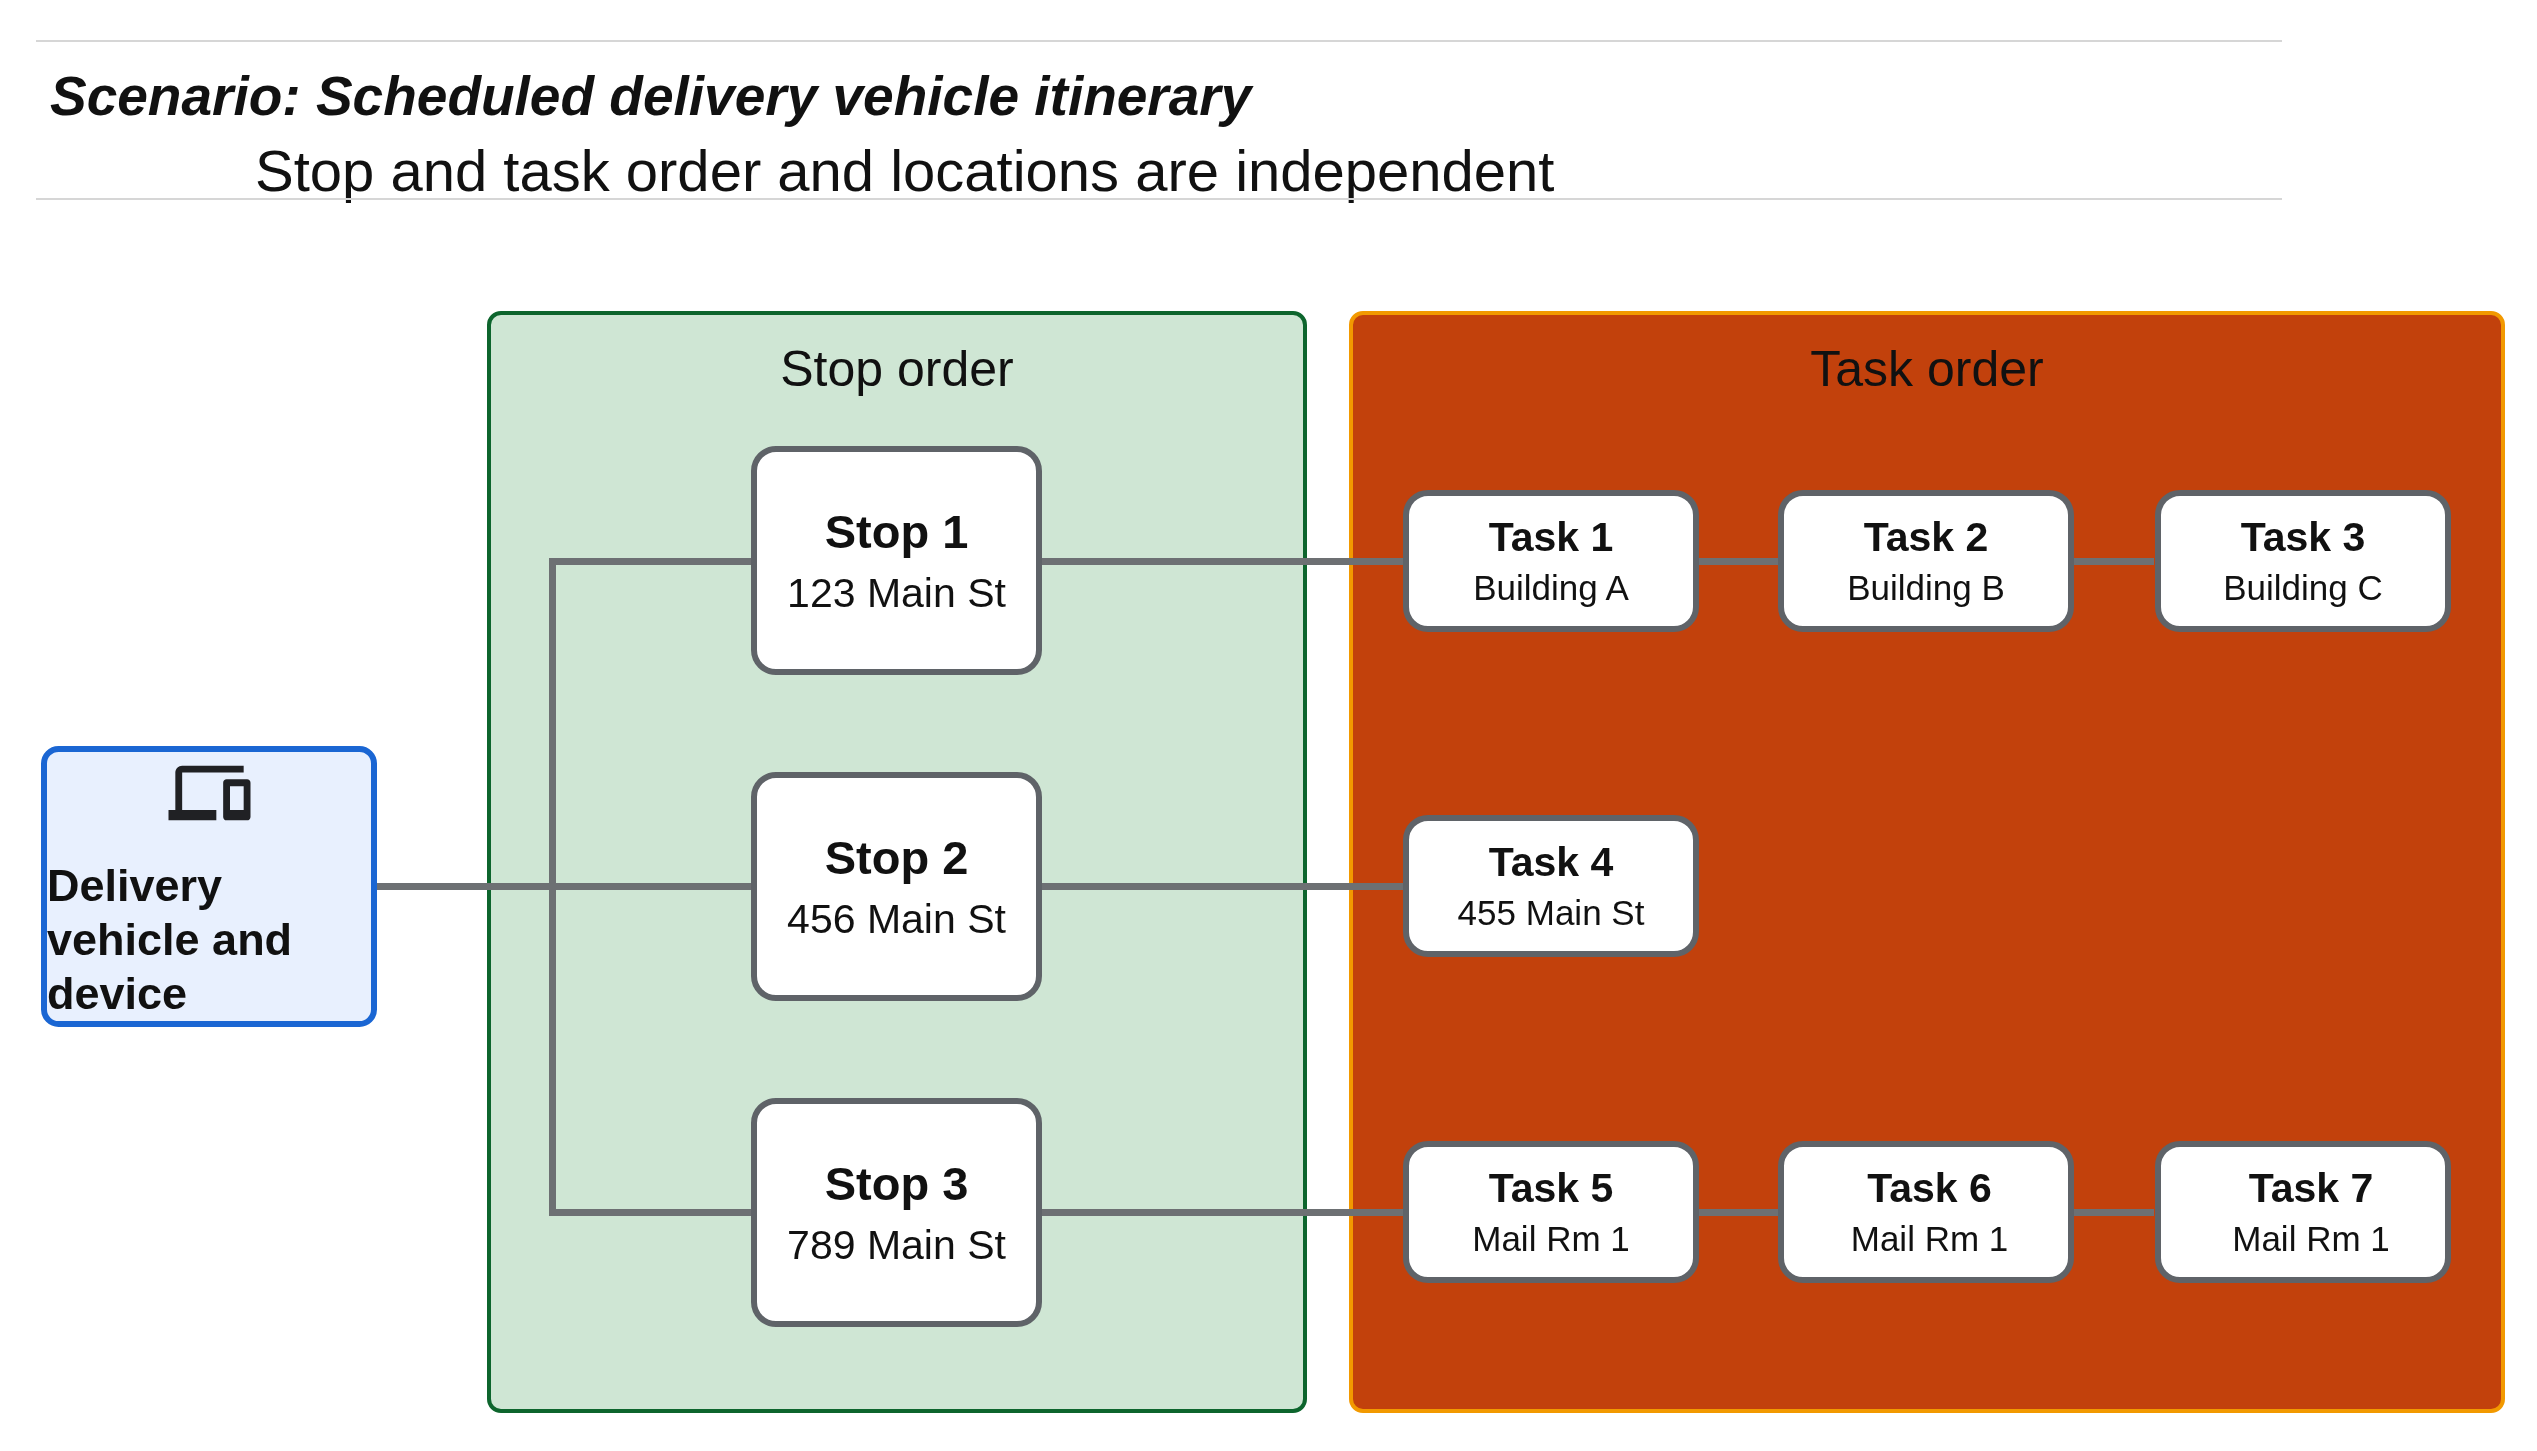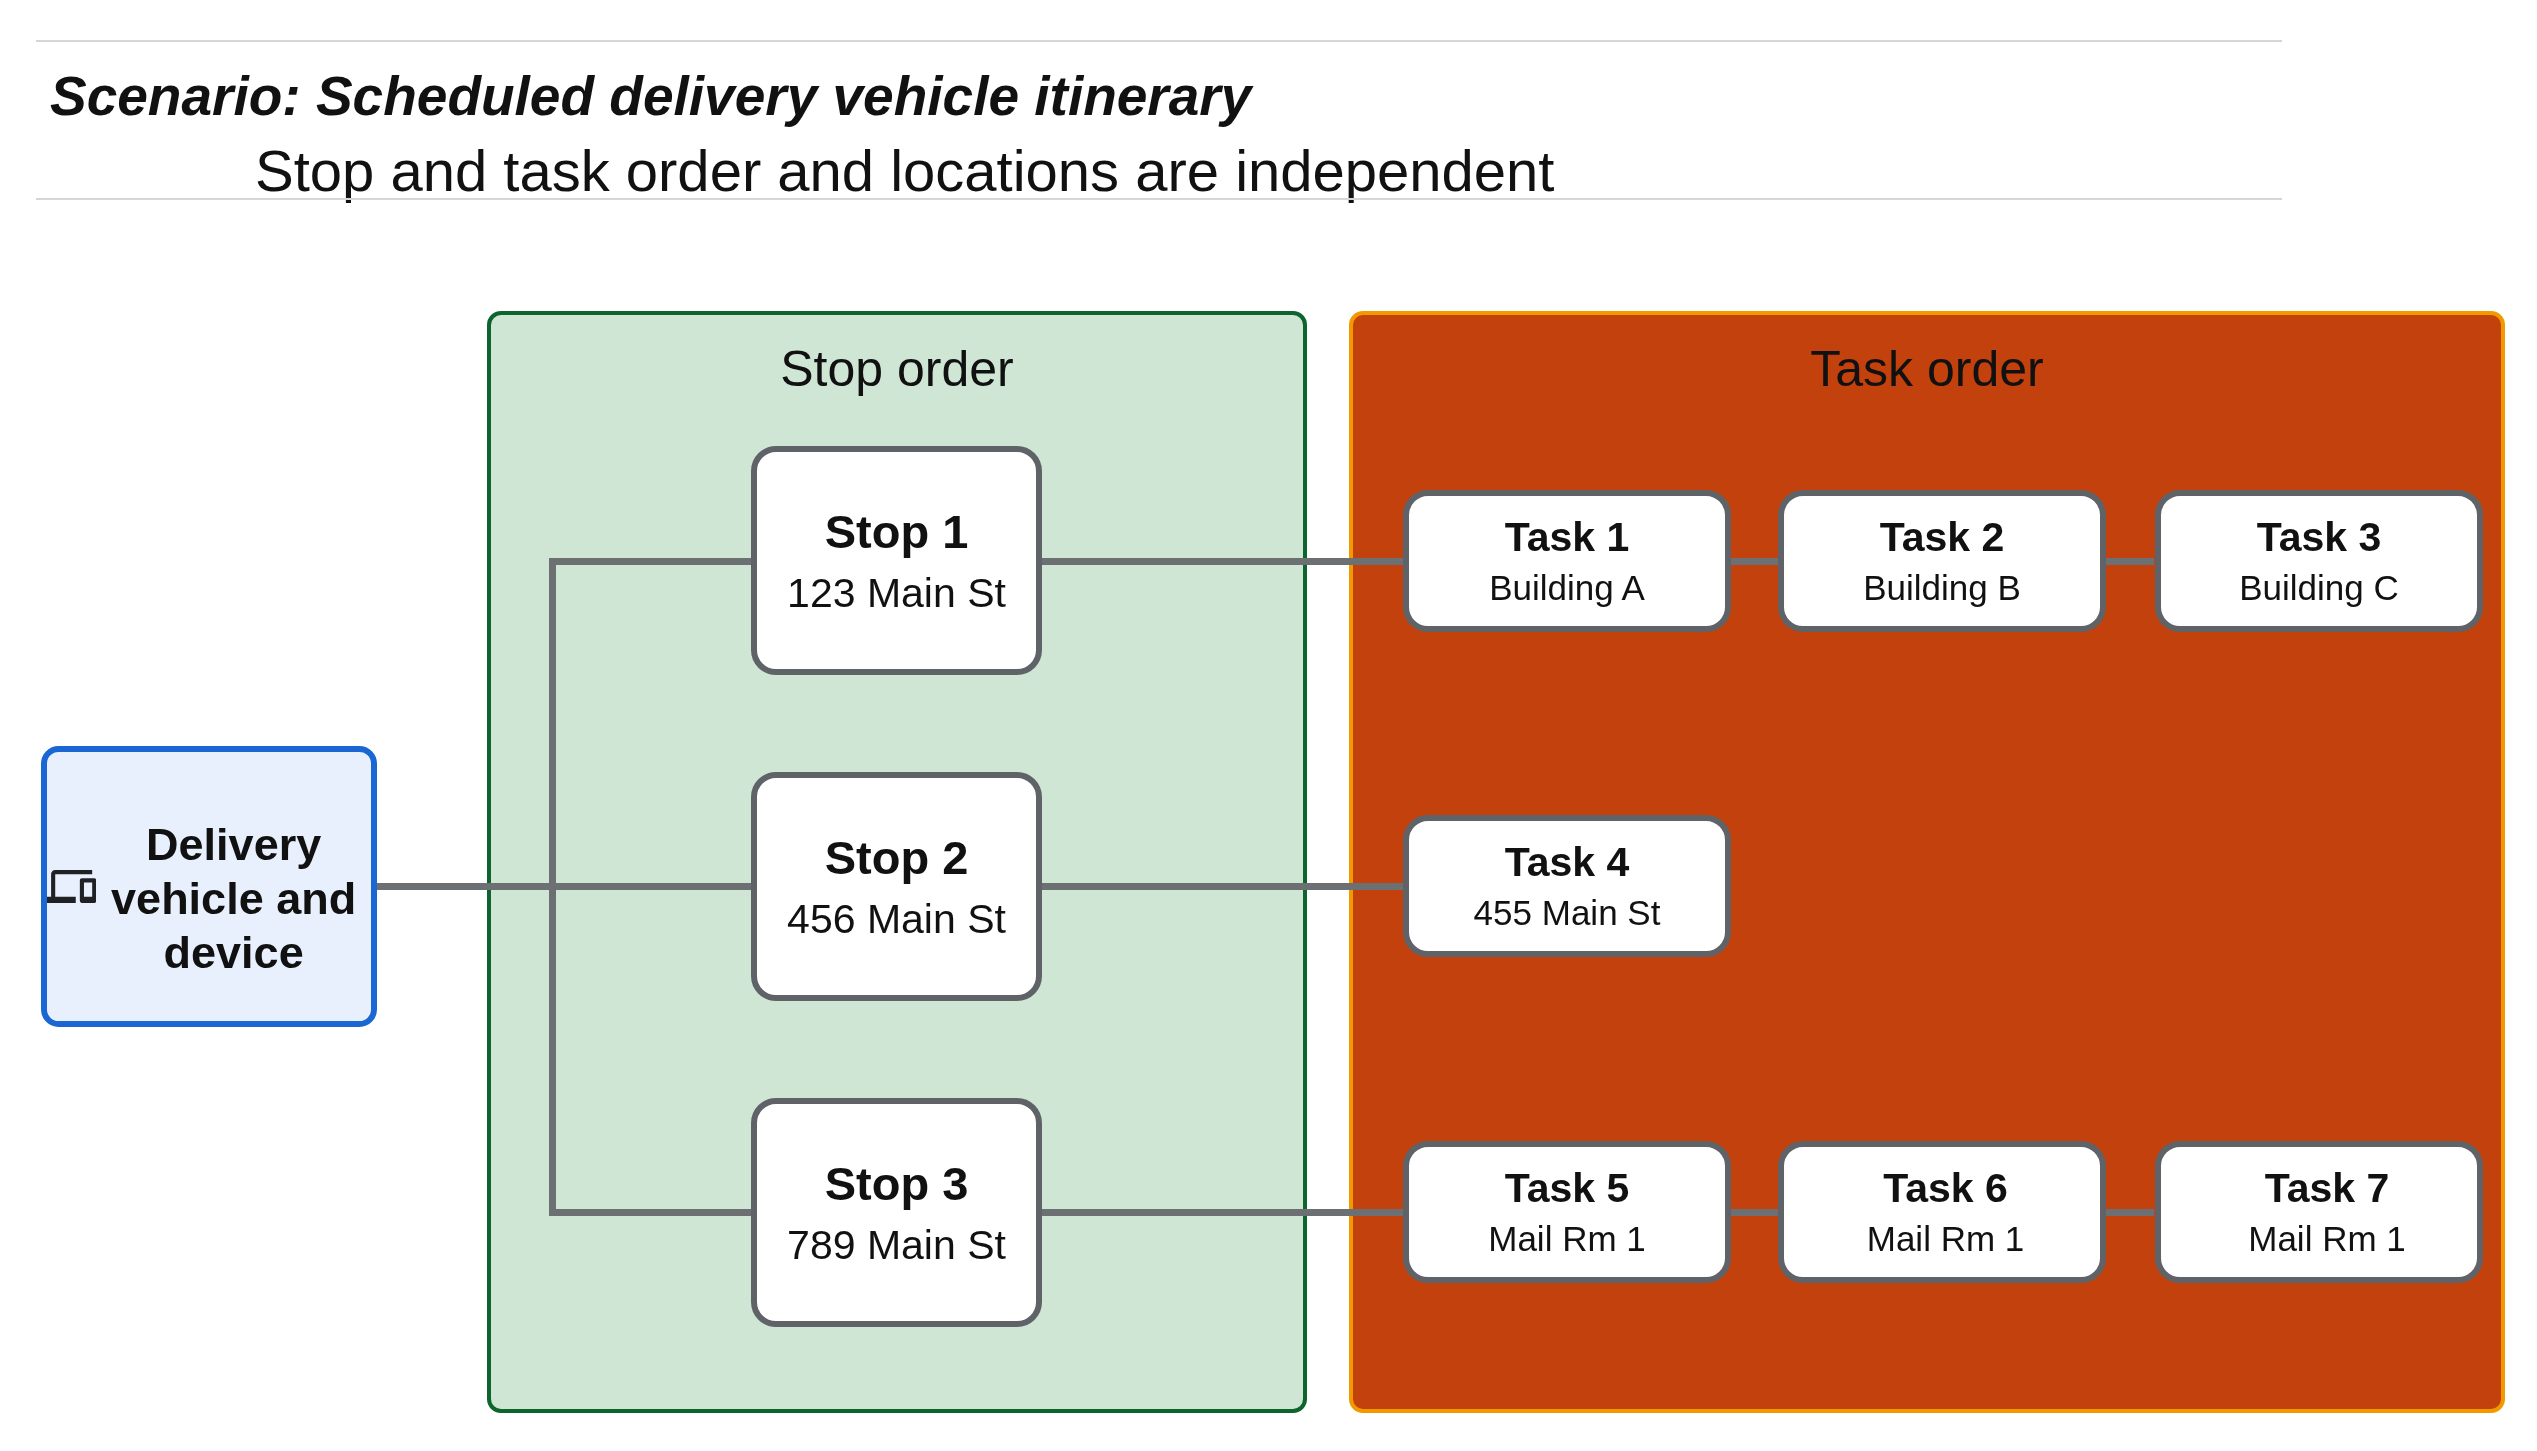--- a/index.html
+++ b/index.html
@@ -27,32 +27,32 @@
   .conn { position:absolute; background:#6d7073; }
   .conn.h { height:6.8px; }
   .conn.v { width:6.8px; }
 
   
   .node { position:absolute; box-sizing:border-box; background:#ffffff;
           border:6.8px solid #5f6368; border-radius:25px;
           display:flex; flex-direction:column; align-items:center; justify-content:center;
           text-align:center; }
   .stop-node { left:751px; width:291px; height:229px; }
-  .task-node { width:328px; height:142px; }
+  .task-node { width:296px; height:142px; }
   .node-title { font-weight:700; }
   .stop-node .node-title { font-size:47px; }
   .stop-node .node-sub   { font-size:41px; margin-top:11.6px; }
   .task-node .node-title { font-size:41px; }
   .task-node .node-sub   { font-size:35px; margin-top:7.8px; }
 
   
   .source-node { position:absolute; left:41px; top:746px; width:336px; height:281px;
                  box-sizing:border-box; background:#e8f0fe; border:6.8px solid #1a66d3;
-                 border-radius:17.5px; display:flex; 
-                 align-items:center; justify-content:center; text-align:center; }
+                 border-radius:17.5px; display:flex; flex-direction:column;
+                 align-items:center; justify-content:center; }
   .source-icon { width:105px; height:105px; }
   .source-label { font-size:45px; font-weight:700; line-height:1.2; margin-top:25px; color:#111; }
 </style>
 </head>
 <body>
 
 <div class="canvas">
 
   <div class="divider top"></div>
   <div class="title">Scenario: Scheduled delivery vehicle itinerary</div>

